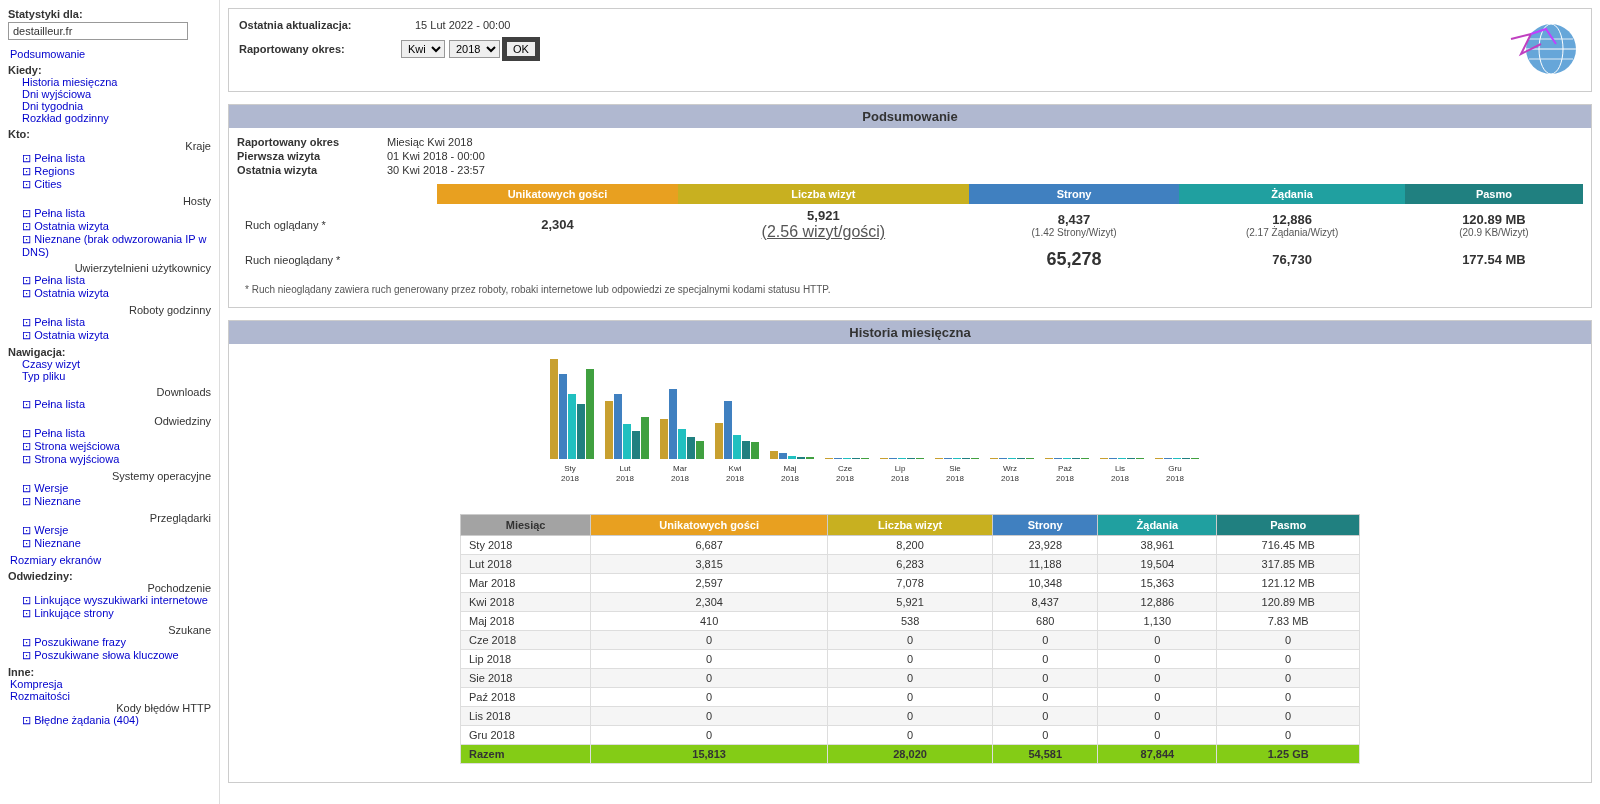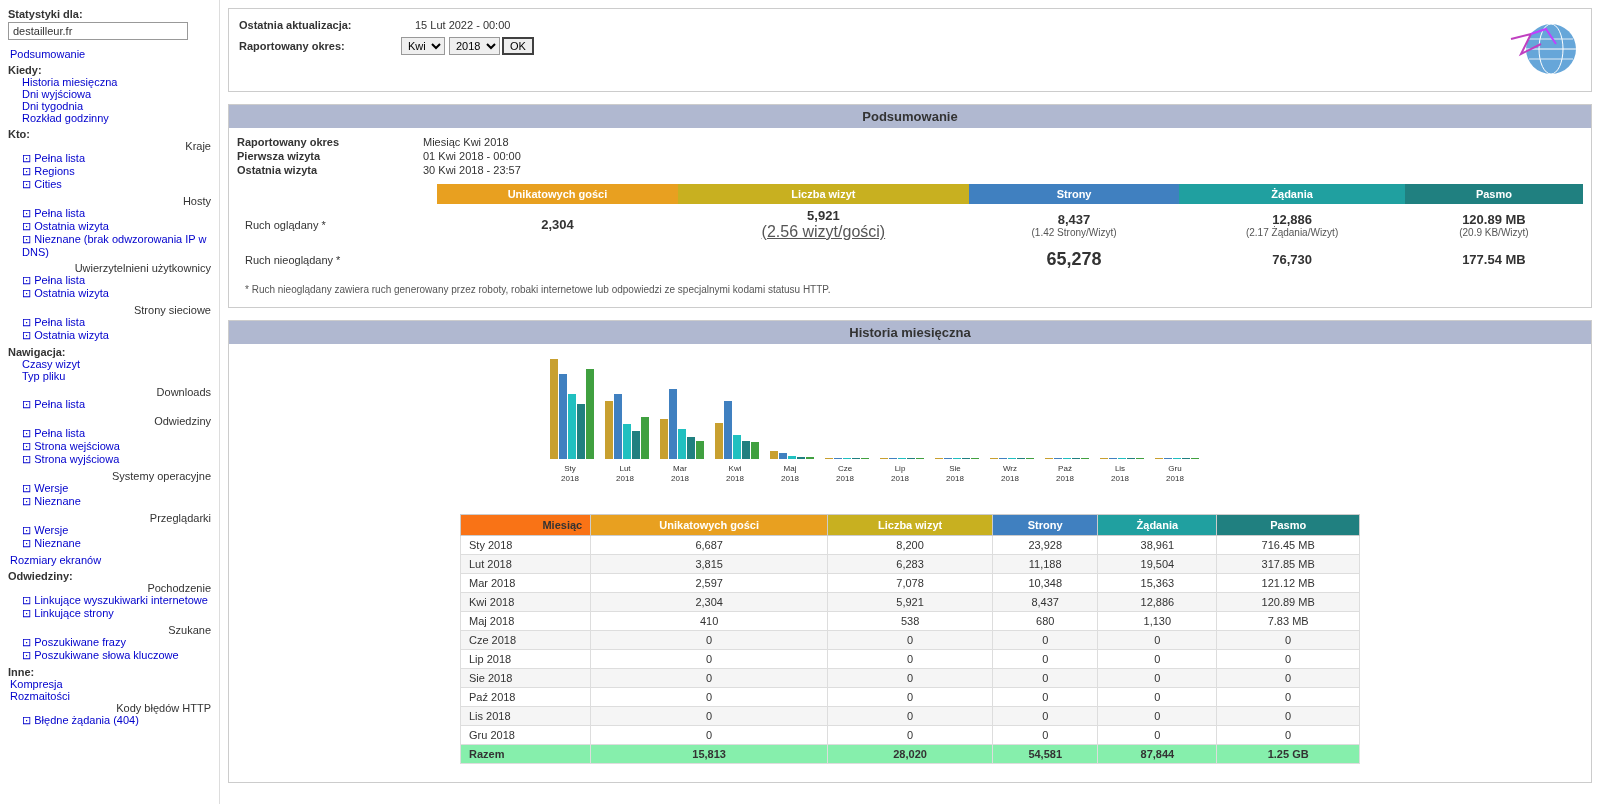--- a/index.html
+++ b/index.html
@@ -20,51 +20,51 @@
     
     .main { flex: 1; padding: 8px; }
     
     
     .header-area { display: flex; justify-content: space-between; align-items: flex-start; margin-bottom: 12px; border: 1px solid #ccc; padding: 10px; }
     .header-info { flex: 1; }
     .header-row { display: flex; margin-bottom: 6px; align-items: center; }
     .header-label { font-weight: bold; min-width: 160px; font-size: 11px; }
     .header-value { font-size: 11px; margin-left: 16px; }
     .select-box { border: 1px solid #999; padding: 1px 2px; font-size: 11px; margin: 0 2px; }
-    .ok-button { border: 2px solid #404040; background: #eee; padding: 1px 6px; font-size: 11px; cursor: pointer; }
+    .ok-button { border: 5px solid #404040; background: #eee; padding: 1px 6px; font-size: 11px; cursor: pointer; }
     
     
     .section-box { border: 1px solid #ccc; margin-bottom: 12px; }
     .section-header { background: #b0b8d0; text-align: center; font-weight: bold; font-size: 13px; padding: 4px; }
     .section-content { padding: 8px; }
     
     
     .summary-info { margin-bottom: 8px; }
-    .summary-info-row { display: flex; margin-bottom: 2px; gap: 36px; }
+    .summary-info-row { display: flex; margin-bottom: 2px; }
     .summary-info-label { font-weight: bold; min-width: 150px; font-size: 11px; }
     .summary-info-value { font-size: 11px; }
     
     .footnote { font-size: 10px; color: #555; margin-top: 6px; padding: 4px 8px; }
     
     
     .chart-area { padding: 10px; display: flex; justify-content: center; }
     .chart-container { position: relative; }
     
     
     .monthly-table { width: 100%; border-collapse: collapse; margin: 8px auto; max-width: 900px; }
     .monthly-table th { padding: 4px 8px; text-align: center; font-size: 11px; font-weight: bold; border: 1px solid #ccc; }
     .monthly-table td { padding: 3px 8px; text-align: center; font-size: 11px; border: 1px solid #ddd; }
-    .monthly-table th.col-month { background: #f97316; text-align: right; }
+    .monthly-table th.col-month { background: #a3a3a3; }
     .monthly-table th.col-visitors { background: #e8a020; color: #fff; }
     .monthly-table th.col-visits { background: #c8b020; color: #fff; }
     .monthly-table th.col-pages { background: #4080c0; color: #fff; }
     .monthly-table th.col-requests { background: #20a0a0; color: #fff; }
     .monthly-table th.col-bandwidth { background: #208080; color: #fff; }
     .monthly-table tr:nth-child(even) { background: #f5f5f5; }
-    .monthly-table tr.total-row { background: #86efac; font-weight: bold; }
+    .monthly-table tr.total-row { background: #84cc16; font-weight: bold; }
     .monthly-table td.row-label { text-align: left; padding-left: 8px; }
   </style>
 </head>
 <body>
 
 <div class="container">
 
   <div class="sidebar">
     <div class="sidebar-title">Statystyki dla:</div>
     <span class="sidebar-domain">destailleur.fr</span>
@@ -96,21 +96,21 @@
       <a href="#" class="sidebar-sub-link">⊡ Nieznane (brak odwzorowania IP w DNS)</a>
     </div>
 
     <div class="sidebar-section">
       <span class="sidebar-label">Uwierzytelnieni użytkownicy</span>
       <a href="#" class="sidebar-sub-link">⊡ Pełna lista</a>
       <a href="#" class="sidebar-sub-link">⊡ Ostatnia wizyta</a>
     </div>
 
     <div class="sidebar-section">
-      <span class="sidebar-label">Strony sieciowe</span>
+      <span class="sidebar-label">Roboty godzinny</span>
       <a href="#" class="sidebar-sub-link">⊡ Pełna lista</a>
       <a href="#" class="sidebar-sub-link">⊡ Ostatnia wizyta</a>
     </div>
 
     <div class="sidebar-section">
       <span class="sidebar-section-title">Nawigacja:</span>
       <a href="#" class="sidebar-sub-link">Czasy wizyt</a>
       <a href="#" class="sidebar-sub-link">Typ pliku</a>
     </div>
 

